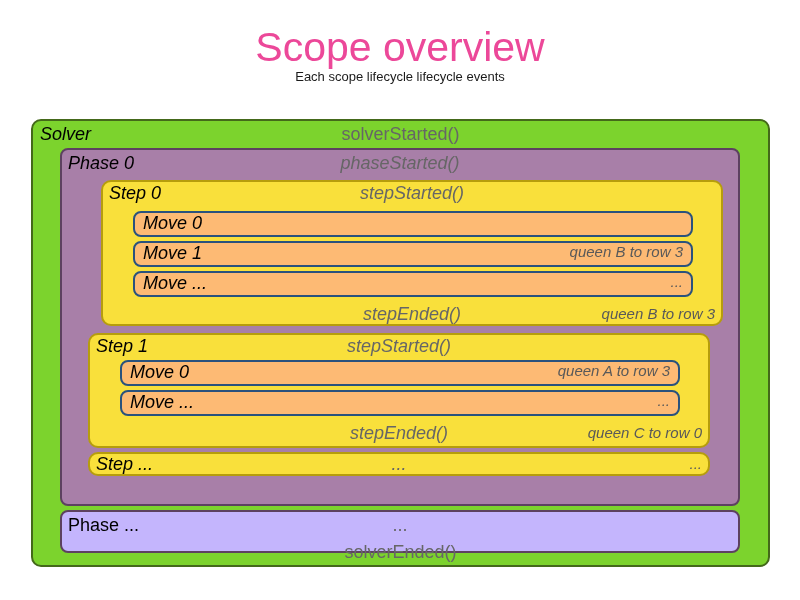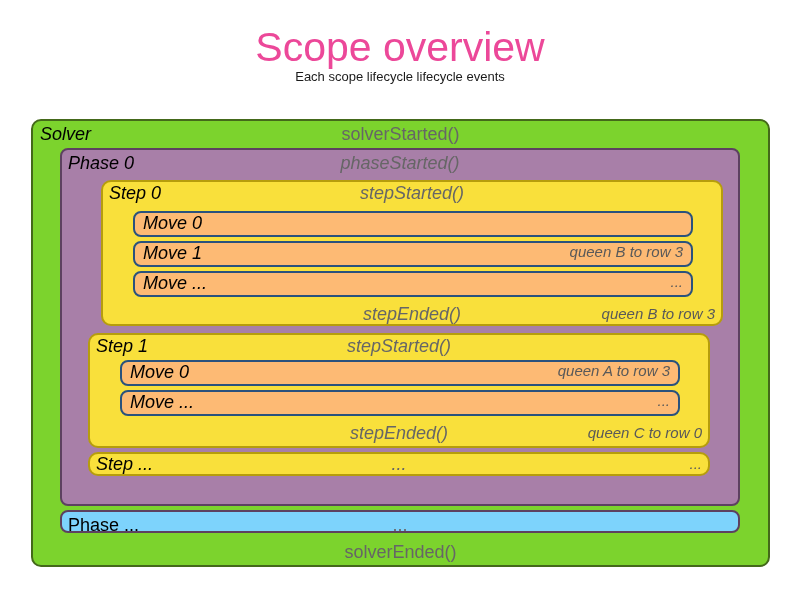--- a/index.html
+++ b/index.html
@@ -34,22 +34,22 @@
   }
   .solver-box {
     left: 31px; top: 119px; width: 739px; height: 448px;
     background: #7cd32d; border-color: #44691a; border-radius: 10px;
   }
   .phase-box {
     left: 27px; top: 27px; width: 680px; height: 358px;
     background: #a87fa8; border-color: #5d4160; border-radius: 8px; font-style: italic;
   }
   .phase-more-box {
-    left: 27px; top: 389px; width: 680px; height: 23px;
-    background: #7dd3fc; border-color: #5d4160; border-radius: 8px;
+    left: 27px; top: 389px; width: 680px; height: 43px;
+    background: #c4b5fd; border-color: #5d4160; border-radius: 8px;
   }
   .step-box {
     background: #f9e03b; border-color: #b69d0c; border-radius: 10px;
   }
   .step0-box { left: 31px; top: 30px;  width: 622px; height: 146px; margin-left: 8px; }
   .step1-box { left: 26px; top: 183px; width: 622px; height: 115px; }
   .step-more-box { left: 26px; top: 302px; width: 622px; height: 24px; }
   .move-box {
     left: 30px; width: 560px; height: 26px;
     background: #fdba74; border-color: #2a527d; border-radius: 8px;

